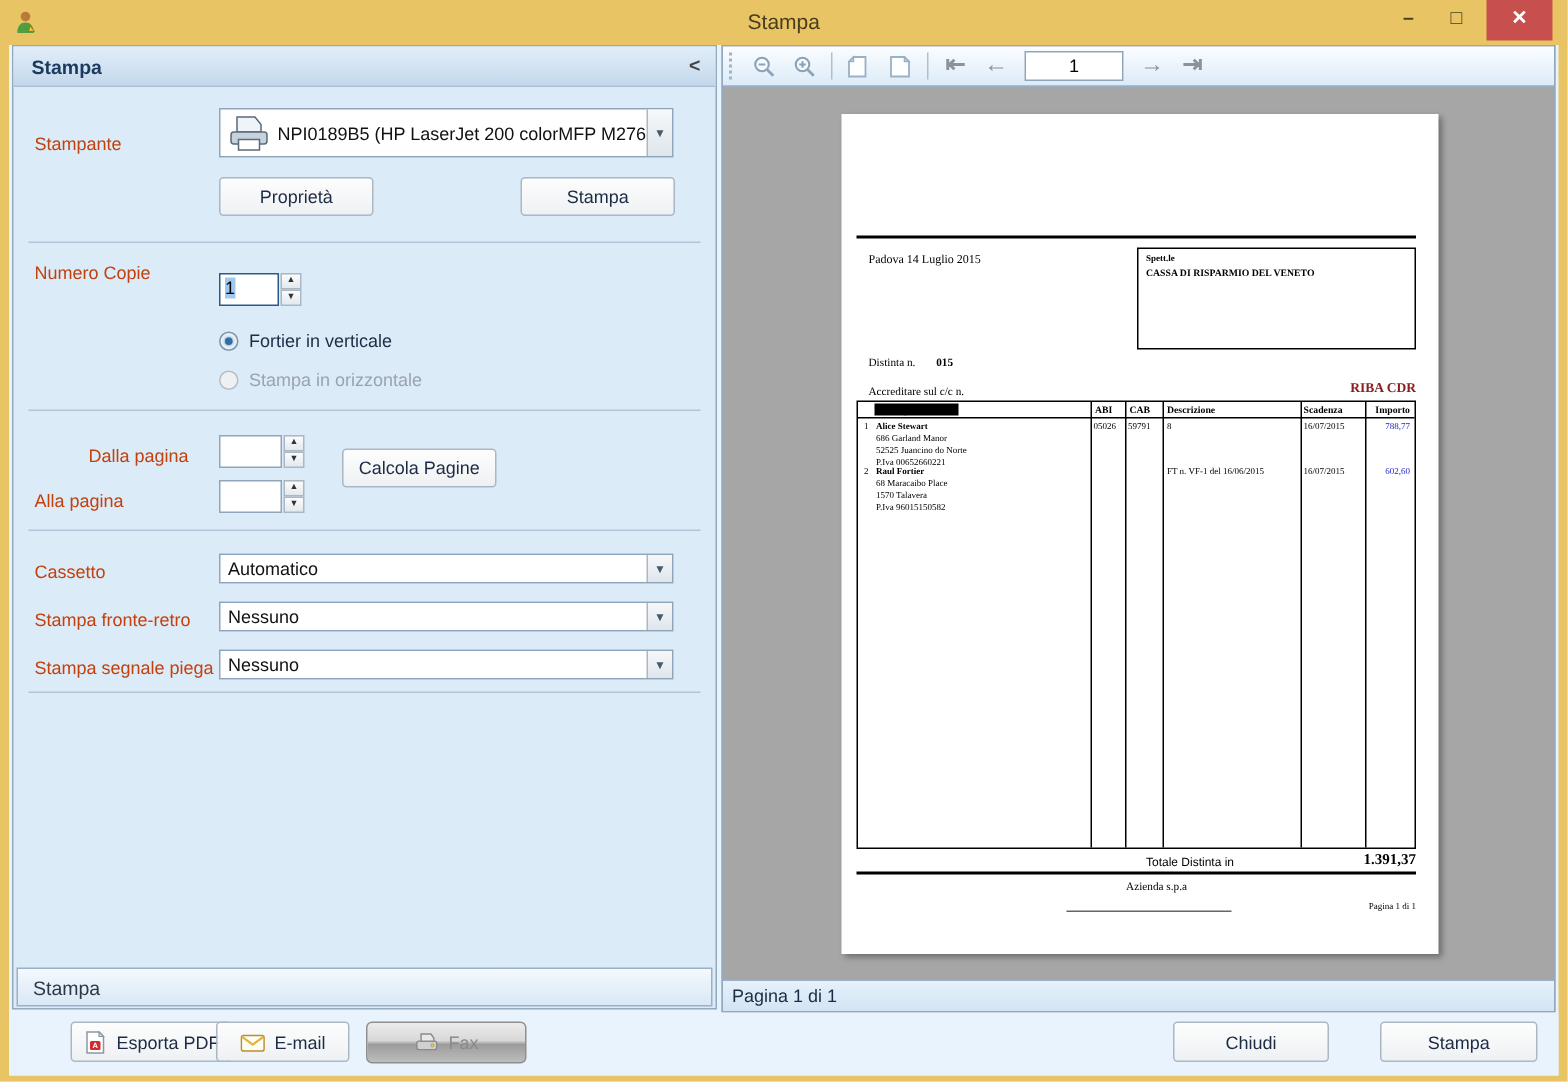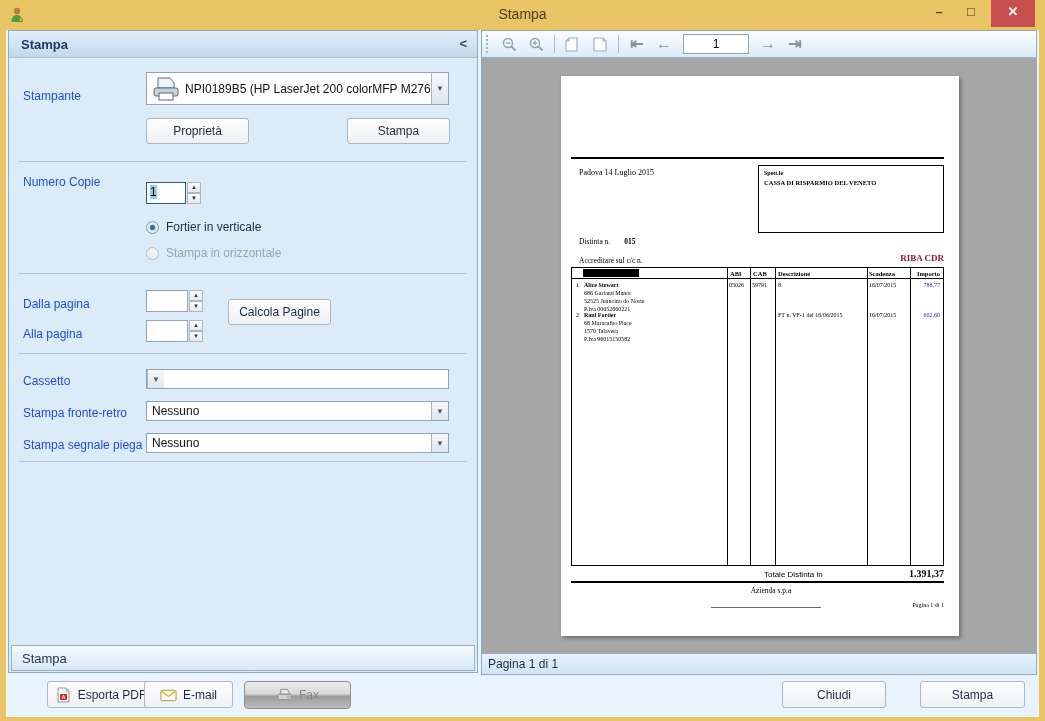--- a/index.html
+++ b/index.html
@@ -17,21 +17,21 @@
   .btn-min { right:92px; width:28px; font-weight:bold; }
   .btn-max { right:60px; width:28px; }
   .btn-close { right:10px; width:44px; background:#c7504e; color:#fff; font-weight:bold; height:27px; }
   
   .content { position:absolute; left:6px; top:30px; width:1033px; height:687px; background:#e9f3fd; }
   
   .left-panel { position:absolute; left:2px; top:0px; width:470px; height:643px; background:#dcebf8; border:1px solid #93a9bd; }
   .panel-header { position:absolute; left:0; top:0; right:0; height:27px; background:linear-gradient(#e2eef9,#c3d8ec); border-bottom:1px solid #a9bfd2; }
   .panel-header .ph-title { position:absolute; left:12px; top:6px; font-size:13px; font-weight:bold; color:#1c3a5e; }
   .panel-header .ph-collapse { position:absolute; right:10px; top:5px; font-size:13px; font-weight:bold; color:#444; cursor:pointer; }
-  .lbl { position:absolute; left:14px; font-size:12px; color:#1d4ed8; }
+  .lbl { position:absolute; left:14px; font-size:12px; color:#c2410c; }
   .sep { position:absolute; left:10px; right:10px; height:1px; background:#b2c5d8; }
   .btn {
     position:absolute; background:linear-gradient(#fdfdfd,#eef1f4);
     border:1px solid #abb8c3; border-radius:3px; font-size:12px; color:#1d2c44;
     text-align:center; cursor:pointer; font-family:"Liberation Sans",sans-serif;
     display:flex; align-items:center; justify-content:center; gap:6px;
   }
   .combo { position:absolute; background:#fff; border:1px solid #8fa5ba; display:flex; align-items:center; }
   .combo .combo-text { flex:1; font-size:12px; color:#111; padding:0 5px; white-space:nowrap; overflow:hidden; }
   .combo .combo-btn { width:17px; align-self:stretch; background:linear-gradient(#f6f8fa,#dfe6ec); border-left:1px solid #abb8c3; font-size:8px; color:#4a5a6a; display:flex; align-items:center; justify-content:center; cursor:pointer; }
@@ -137,21 +137,21 @@
       <div class="radio-outer checked"></div>
       <div class="radio-lbl">Fortier in verticale</div>
     </div>
     <div class="radio-row" style="left:137px; top:215px;">
       <div class="radio-outer disabled"></div>
       <div class="radio-lbl disabled">Stampa in orizzontale</div>
     </div>
 
     <div class="sep" style="top:242px;"></div>
 
-    <div class="lbl" style="top:266px;">Dalla pagina</div>
+    <div class="lbl" style="top:266px;margin-left:36px;">Dalla pagina</div>
     <div class="spinbox" style="left:137px; top:259px;">
       <input class="spin-field" style="width: 42px;" value="">
       <div class="spin-btns">
         <div>▲</div>
         <div>▼</div>
       </div>
     </div>
     <div class="btn" style="left:219px; top:268px; width:103px; height:26px;">Calcola Pagine</div>
     <div class="lbl" style="top:296px;">Alla pagina</div>
     <div class="spinbox" style="left:137px; top:289px;">
@@ -159,20 +159,21 @@
       <div class="spin-btns">
         <div>▲</div>
         <div>▼</div>
       </div>
     </div>
 
     <div class="sep" style="top:322px;"></div>
 
     <div class="lbl" style="top:343px;">Cassetto</div>
     <div class="combo" style="left:137px; top:338px; width:303px; height:20px;">
+      <div class="combo-text">Automatico</div>
       <div class="combo-btn">▼</div>
     </div>
 
     <div class="lbl" style="top:375px;">Stampa fronte-retro</div>
     <div class="combo" style="left:137px; top:370px; width:303px; height:20px;">
       <div class="combo-text">Nessuno</div>
       <div class="combo-btn">▼</div>
     </div>
 
     <div class="lbl" style="top:407px;">Stampa segnale piega</div>

